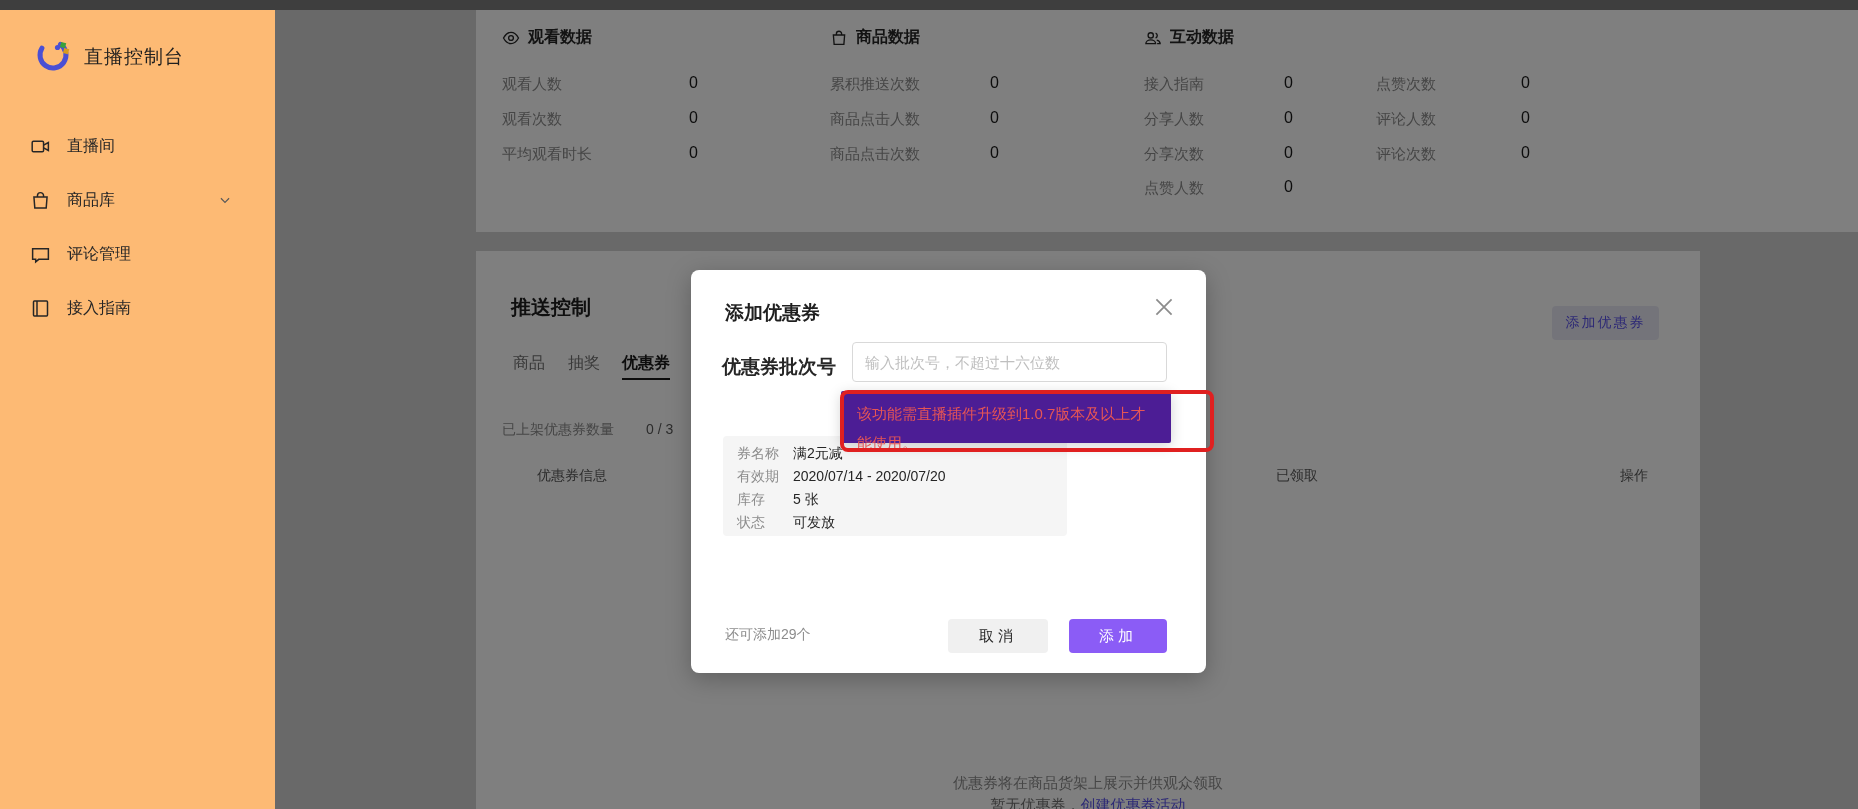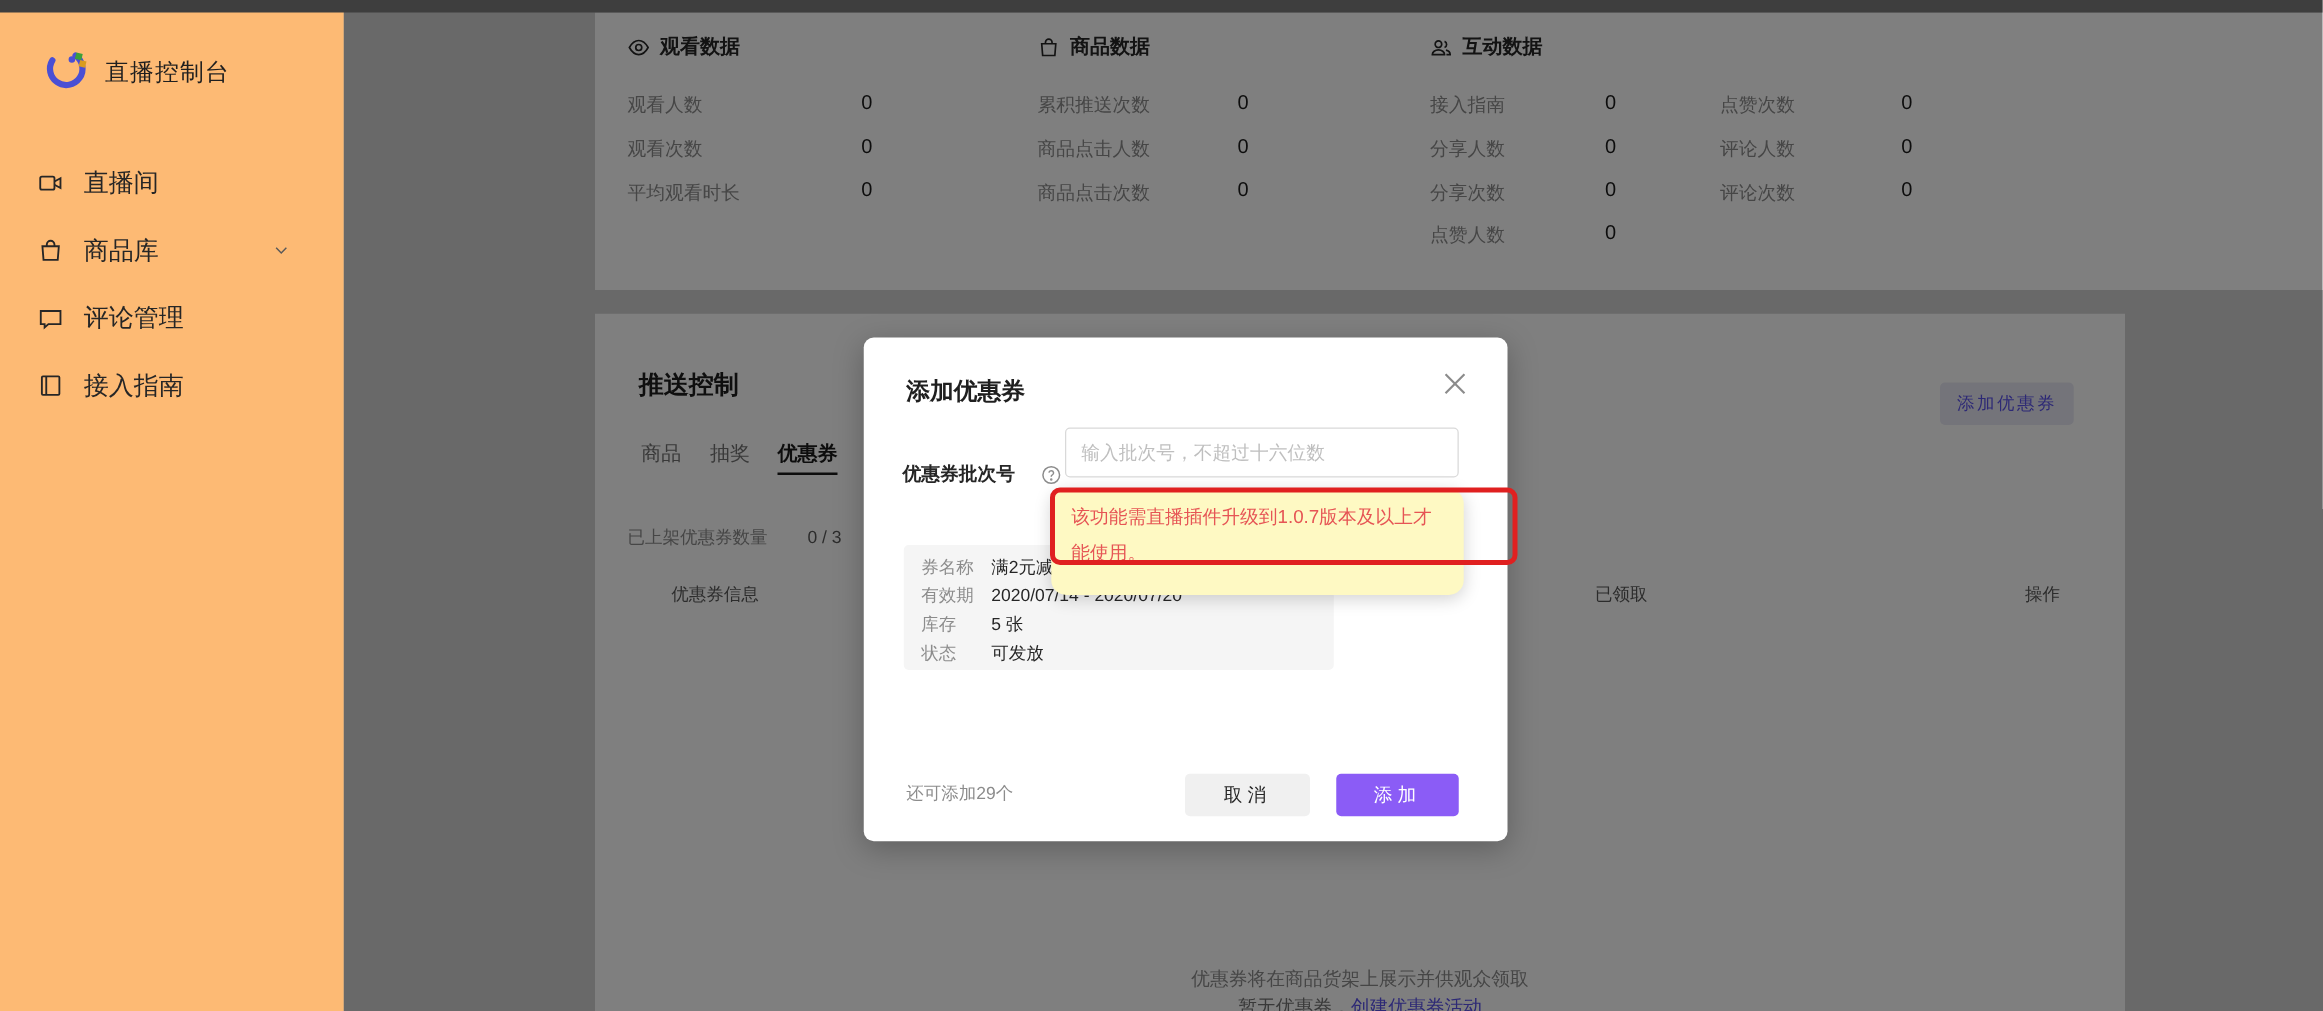--- a/index.html
+++ b/index.html
@@ -7,21 +7,21 @@
   body {
     font-family:"Liberation Sans","DejaVu Sans",sans-serif;
     position:relative; background:#d2d2d2; color:#262626;
   }
 
   
   .sidebar { position:absolute; left:0; top:0; width:275px; height:809px; background:#fdba74; z-index:10; }
   .brand { position:absolute; left:34px; top:36px; display:flex; align-items:center; gap:12px; }
   .brand-title { font-size:19px; color:#1f1f1f; letter-spacing:1px; }
   .nav-item { position:absolute; left:30px; width:220px; height:26px; display:flex; align-items:center; gap:16px; cursor:pointer; }
-  .nav-item .label { font-size:20px; color:#262626; }
+  .nav-item .label { font-size:16px; color:#262626; }
   .nav-icon { width:21px; height:21px; flex:0 0 21px; color:#262626; }
   .nav-chevron { position:absolute; right:18px; color:#595959; width:14px; height:14px; }
 
   
   .main-bg { position:absolute; left:275px; top:0; width:1583px; height:809px; background:#d2d2d2; z-index:1; }
   .card { position:absolute; background:#ffffff; z-index:2; }
   .card1 { left:476px; top:10px; width:1440px; height:222px; }
   .card2 { left:476px; top:251px; width:1224px; height:558px; }
   .overlay { position:absolute; left:275px; top:0; width:1583px; height:809px; background:rgba(0,0,0,0.5); z-index:40; }
   .topstrip { position:absolute; left:0; top:0; width:1858px; height:10px; background:#3e3e3e; z-index:60; }
@@ -43,25 +43,25 @@
   .count-val { position:absolute; left:170px; top:170px; font-size:14px; color:#595959; }
   .th { position:absolute; top:216px; font-size:14px; color:#595959; }
   .empty1 { position:absolute; left:0; top:523px; width:1224px; text-align:center; font-size:15px; color:#8c8c8c; }
   .empty2 { position:absolute; left:0; top:545px; width:1224px; text-align:center; font-size:15px; color:#737373; }
   .empty2 .link { color:#5a52eb; cursor:pointer; }
 
   
   .modal { position:absolute; left:691px; top:270px; width:515px; height:403px; background:#ffffff; border-radius:8px; z-index:100; box-shadow:0 6px 24px rgba(0,0,0,0.25); }
   .modal-title { position:absolute; left:34px; top:30px; font-size:19px; font-weight:bold; color:#1f1f1f; }
   .modal-close { position:absolute; left:460px; top:24px; width:26px; height:26px; color:#8c8c8c; cursor:pointer; background:none; border:none; padding:0; }
-  .field-label { position:absolute; left:31px; top:100px; display:flex; align-items:center; gap:21px; font-size:15px; font-weight:bold; color:#262626; }
+  .field-label { position:absolute; left:31px; top:84px; display:flex; align-items:center; gap:21px; font-size:19px; font-weight:bold; color:#262626; }
   .q-icon { width:16px; height:16px; color:#8c8c8c; font-weight:normal; cursor:pointer; }
   .batch-input { position:absolute; left:161px; top:72px; width:315px; height:40px; border:1px solid #d9d9d9; border-radius:4px; padding:0 12px; font-size:15px; color:#262626; font-family:inherit; outline:none; }
   .batch-input::placeholder { color:#bfbfbf; }
-  .tooltip { position:absolute; left:150px; top:121px; width:330px; height:85px; background:#fef9c3; border-radius:12px; box-shadow:0 3px 14px rgba(0,0,0,0.18); padding:8px 16px 0 16px; z-index:5; }
+  .tooltip { position:absolute; left:150px; top:121px; width:330px; height:52px; background:#4c1d95; border-radius:2px; box-shadow:0 3px 14px rgba(0,0,0,0.18); padding:8px 16px 0 16px; z-index:5; }
   .tooltip-text { font-size:15px; line-height:29px; color:#e65555; }
   .red-annotation { position:absolute; left:149px; top:120px; width:374px; height:62px; border:4px solid #e02020; border-radius:8px; z-index:6; pointer-events:none; }
   .coupon-box { position:absolute; left:32px; top:166px; width:344px; height:100px; background:#f5f5f5; border-radius:4px; padding:6px 14px; z-index:1; }
   .coupon-row { display:flex; font-size:14px; line-height:23px; }
   .coupon-row .c-label { width:56px; color:#8c8c8c; flex:0 0 56px; }
   .coupon-row .c-value { color:#262626; }
   .remaining { position:absolute; left:34px; top:356px; font-size:14px; color:#8c8c8c; }
   .btn-cancel { position:absolute; left:257px; top:349px; width:100px; height:34px; background:#f0f0f0; border:none; border-radius:4px; font-size:15px; color:#262626; letter-spacing:4px; cursor:pointer; font-family:inherit; }
   .btn-confirm { position:absolute; left:378px; top:349px; width:98px; height:34px; background:#8b5cf6; border:none; border-radius:4px; font-size:15px; color:#ffffff; letter-spacing:4px; cursor:pointer; font-family:inherit; }
 </style>

